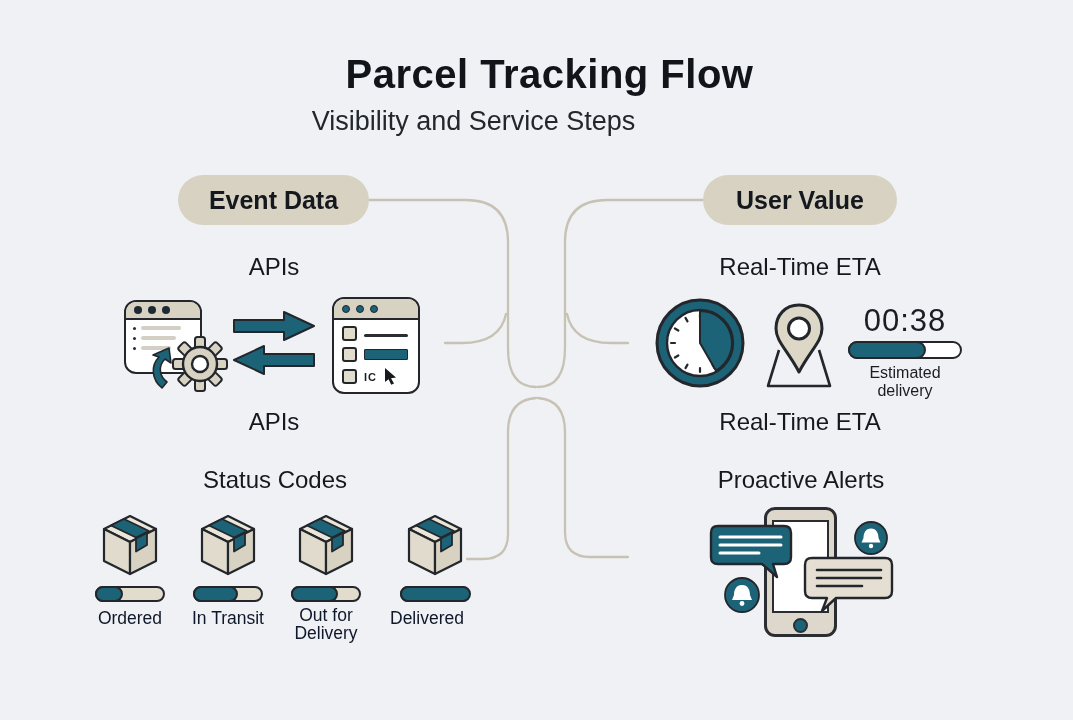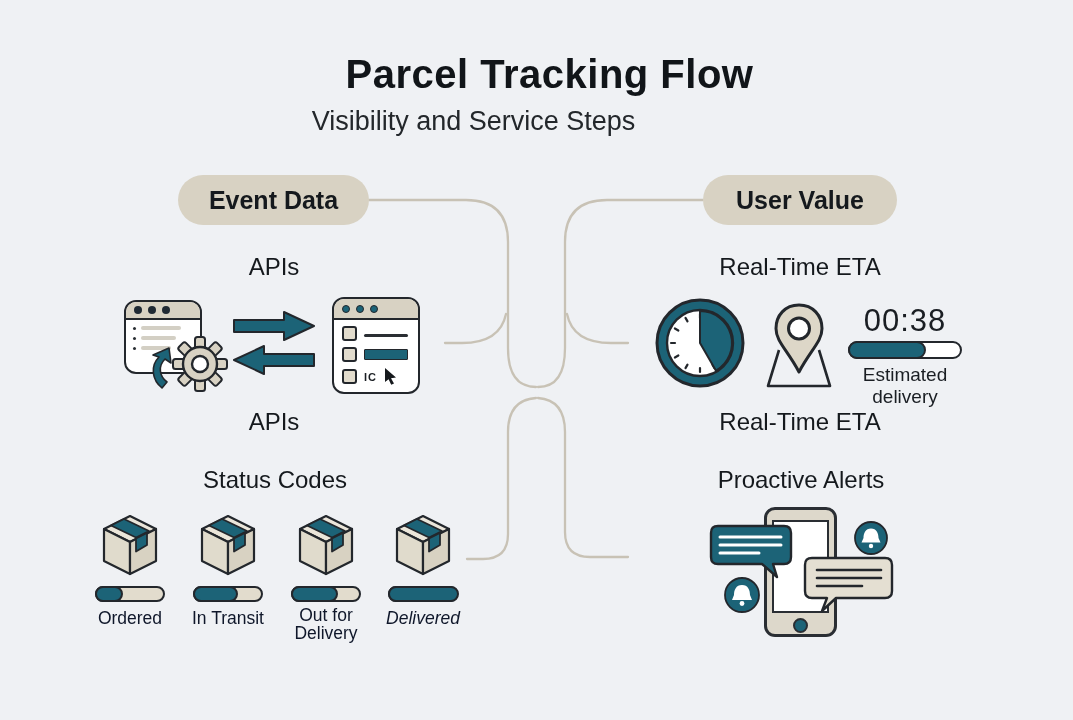--- a/index.html
+++ b/index.html
@@ -49,21 +49,21 @@
   
   .bar{width:70px;height:16px;border:2.5px solid var(--ink);border-radius:9px;background:var(--beige-2);position:relative;}
   .bar-fill{position:absolute;top:-2.5px;left:-2.5px;height:16px;background:var(--teal);
             border:2.5px solid var(--ink);border-radius:9px;}
   .status-label{font-size:17.5px;font-weight:500;line-height:1.05;color:#0f172a;}
 
   
   .timer-value{font-size:31px;font-weight:500;letter-spacing:1px;color:#1a1e23;}
   .timer-bar{top:341px;left:848px;width:114px;height:18px;border:2.5px solid var(--ink);border-radius:10px;background:#fff;position:absolute;}
   .timer-bar .bar-fill{height:18px;border-radius:10px;}
-  .timer-caption{font-size:19px;font-weight:400;color:#1a1e23;}
+  .timer-caption{font-size:16px;font-weight:400;color:#1a1e23;}
 
   
   .phone{top:507px;left:764px;width:73px;height:130px;background:#ddd8cb;border:3px solid #2a2e33;border-radius:11px;}
   .phone-screen{top:520px;left:772px;width:57px;height:93px;background:#fff;border:2.5px solid #2a2e33;position:absolute;}
   .home-btn{top:618px;left:793px;width:15px;height:15px;border-radius:50%;background:var(--teal);border:2.5px solid #2a2e33;position:absolute;}
 </style>
 </head>
 <body>
 
 <svg class="abs connectors" width="1073" height="720" viewBox="0 0 1073 720">
@@ -205,21 +205,21 @@
         <path d="M9 11.5 L22 5 L47 17 L34 23.5 Z"></path>
         <path d="M34 24.5 L45 19 L45 31 L34 37.5 Z"></path>
       </g>
     </svg>
     <div class="bar" style="margin:9px auto 0;">
       <div class="bar-fill" style="width: calc(65% + 5px);"></div>
     </div>
     <div class="status-label" style="margin-top:4px;">Out for Delivery</div>
   </div>
 
-  <div class="abs" style="width: 90px; text-align: center; left: 378px; top: 0px; font-style: italic;">
+  <div class="abs" style="width: 90px; text-align: left; left: 390px; top: 0px;">
     <svg width="56" height="63" viewBox="0 0 56 63" style="display:block;margin:0 auto;">
       <g stroke="var(--ink)" stroke-width="2.2" stroke-linejoin="round">
         <path d="M28 2 L54 15 L28 28 L2 15 Z" fill="#ebe6da"></path>
         <path d="M2 15 L28 28 L28 60 L2 47 Z" fill="#e0dbcc"></path>
         <path d="M28 28 L54 15 L54 47 L28 60 Z" fill="#d8d2c2"></path>
       </g>
       <g stroke="var(--ink)" stroke-width="1.8" stroke-linejoin="round" fill="var(--teal)">
         <path d="M9 11.5 L22 5 L47 17 L34 23.5 Z"></path>
         <path d="M34 24.5 L45 19 L45 31 L34 37.5 Z"></path>
       </g>

